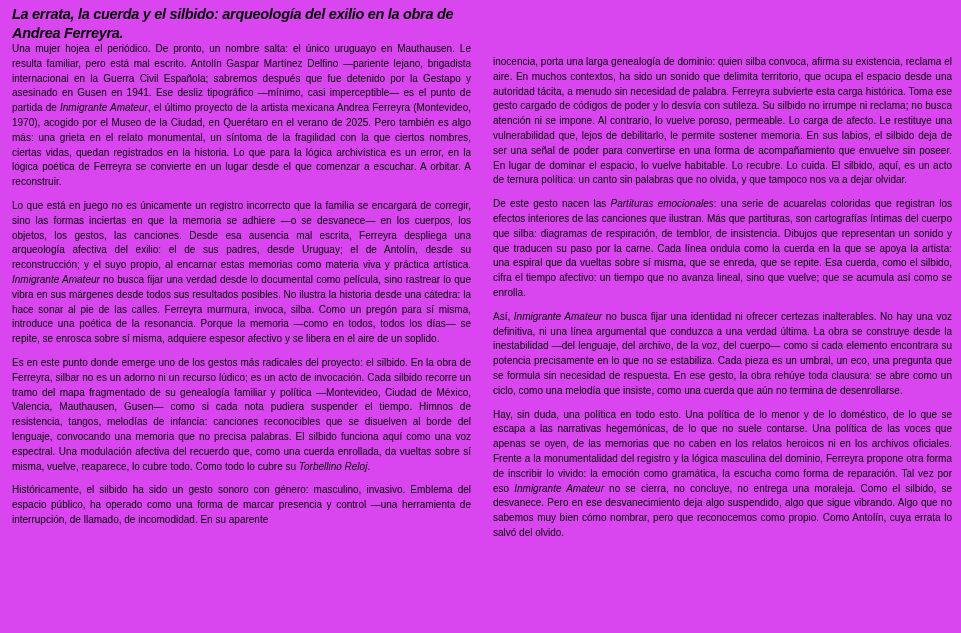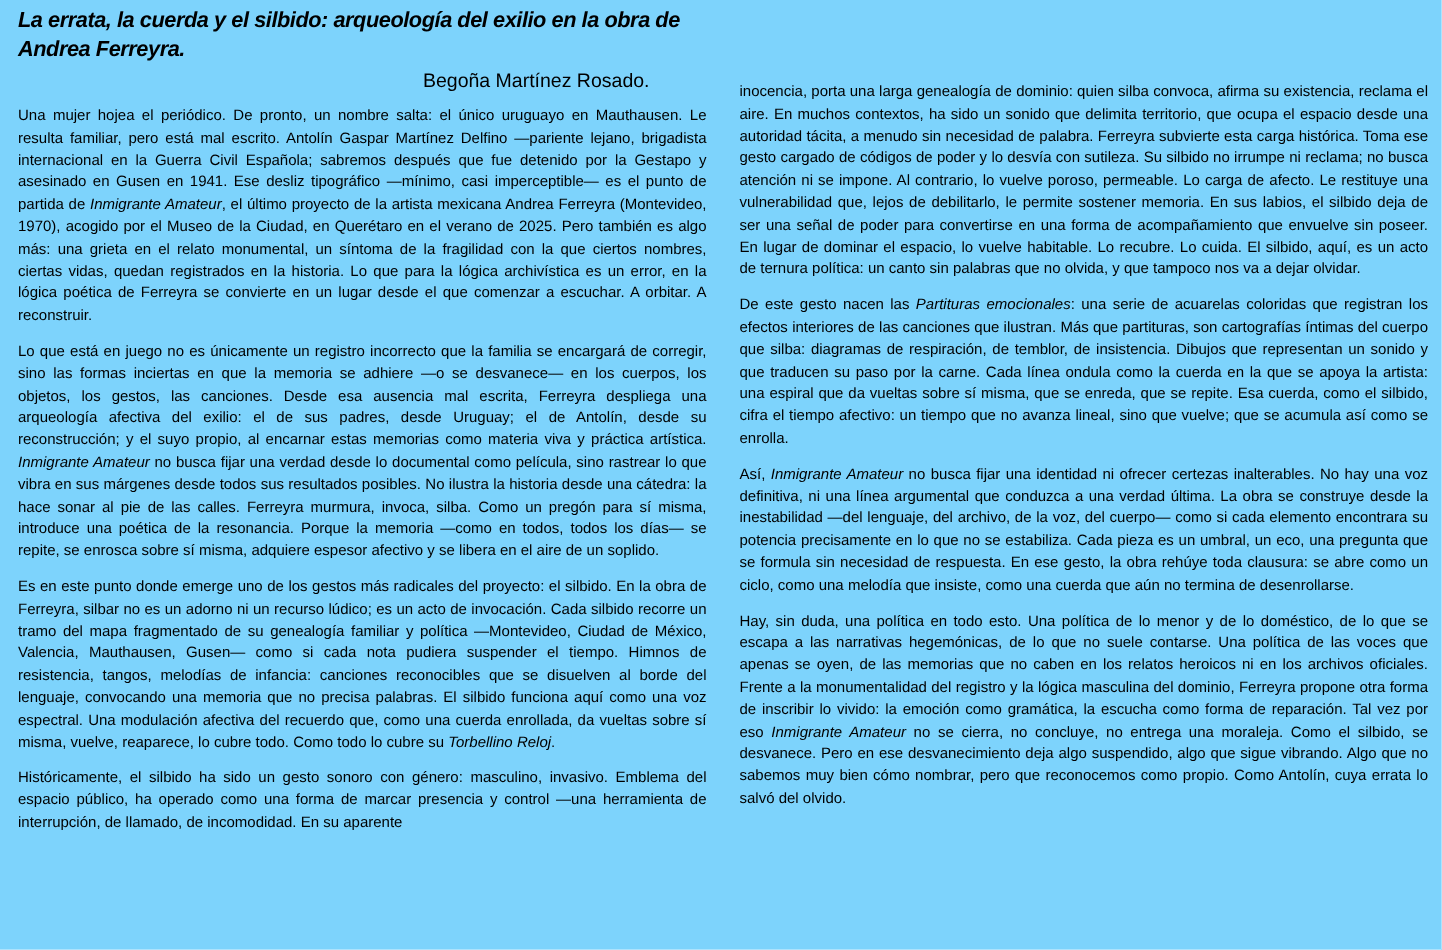--- a/index.html
+++ b/index.html
@@ -14,21 +14,21 @@
     font-family: "Liberation Sans", "DejaVu Sans", sans-serif;
     color: #000000;
   }
   .page {
     box-sizing: border-box;
     width: 961px;
     height: 633px;
     padding: 5px 10px 0 12px;
     display: flex;
     gap: 22px;
-    background: #7dd3fc;
+    background: #d946ef;
   }
   .col {
     width: 459px;
     flex: 0 0 459px;
   }
   .doc-title {
     margin: 0;
     font-size: 14.5px;
     font-weight: bold;
     font-style: italic;
@@ -52,21 +52,20 @@
   .col-right {
     padding-top: 50px;
   }
 </style>
 </head>
 <body>
 
 <div class="page">
   <div class="col col-left">
     <h1 class="doc-title">La errata, la cuerda y el silbido: arqueología del exilio en la obra de Andrea Ferreyra.</h1>
-    <div class="byline">Begoña Martínez Rosado.</div>
     <div>
         <p class="para">Una mujer hojea el periódico. De pronto, un nombre salta: el único uruguayo en Mauthausen. Le resulta familiar, pero está mal escrito. Antolín Gaspar Martínez Delfino —pariente lejano, brigadista internacional en la Guerra Civil Española; sabremos después que fue detenido por la Gestapo y asesinado en Gusen en 1941. Ese desliz tipográfico —mínimo, casi imperceptible— es el punto de partida de <i>Inmigrante Amateur</i>, el último proyecto de la artista mexicana Andrea Ferreyra (Montevideo, 1970), acogido por el Museo de la Ciudad, en Querétaro en el verano de 2025. Pero también es algo más: una grieta en el relato monumental, un síntoma de la fragilidad con la que ciertos nombres, ciertas vidas, quedan registrados en la historia. Lo que para la lógica archivística es un error, en la lógica poética de Ferreyra se convierte en un lugar desde el que comenzar a escuchar. A orbitar. A reconstruir.</p>
         <p class="para">Lo que está en juego no es únicamente un registro incorrecto que la familia se encargará de corregir, sino las formas inciertas en que la memoria se adhiere —o se desvanece— en los cuerpos, los objetos, los gestos, las canciones. Desde esa ausencia mal escrita, Ferreyra despliega una arqueología afectiva del exilio: el de sus padres, desde Uruguay; el de Antolín, desde su reconstrucción; y el suyo propio, al encarnar estas memorias como materia viva y práctica artística. <i>Inmigrante Amateur</i> no busca fijar una verdad desde lo documental como película, sino rastrear lo que vibra en sus márgenes desde todos sus resultados posibles. No ilustra la historia desde una cátedra: la hace sonar al pie de las calles. Ferreyra murmura, invoca, silba. Como un pregón para sí misma, introduce una poética de la resonancia. Porque la memoria —como en todos, todos los días— se repite, se enrosca sobre sí misma, adquiere espesor afectivo y se libera en el aire de un soplido.</p>
         <p class="para">Es en este punto donde emerge uno de los gestos más radicales del proyecto: el silbido. En la obra de Ferreyra, silbar no es un adorno ni un recurso lúdico; es un acto de invocación. Cada silbido recorre un tramo del mapa fragmentado de su genealogía familiar y política —Montevideo, Ciudad de México, Valencia, Mauthausen, Gusen— como si cada nota pudiera suspender el tiempo. Himnos de resistencia, tangos, melodías de infancia: canciones reconocibles que se disuelven al borde del lenguaje, convocando una memoria que no precisa palabras. El silbido funciona aquí como una voz espectral. Una modulación afectiva del recuerdo que, como una cuerda enrollada, da vueltas sobre sí misma, vuelve, reaparece, lo cubre todo. Como todo lo cubre su <i>Torbellino Reloj</i>.</p>
         <p class="para">Históricamente, el silbido ha sido un gesto sonoro con género: masculino, invasivo. Emblema del espacio público, ha operado como una forma de marcar presencia y control —una herramienta de interrupción, de llamado, de incomodidad. En su aparente</p>
       </div>
   </div>
   <div class="col col-right">
     <div>
         <p class="para">inocencia, porta una larga genealogía de dominio: quien silba convoca, afirma su existencia, reclama el aire. En muchos contextos, ha sido un sonido que delimita territorio, que ocupa el espacio desde una autoridad tácita, a menudo sin necesidad de palabra. Ferreyra subvierte esta carga histórica. Toma ese gesto cargado de códigos de poder y lo desvía con sutileza. Su silbido no irrumpe ni reclama; no busca atención ni se impone. Al contrario, lo vuelve poroso, permeable. Lo carga de afecto. Le restituye una vulnerabilidad que, lejos de debilitarlo, le permite sostener memoria. En sus labios, el silbido deja de ser una señal de poder para convertirse en una forma de acompañamiento que envuelve sin poseer. En lugar de dominar el espacio, lo vuelve habitable. Lo recubre. Lo cuida. El silbido, aquí, es un acto de ternura política: un canto sin palabras que no olvida, y que tampoco nos va a dejar olvidar.</p>

